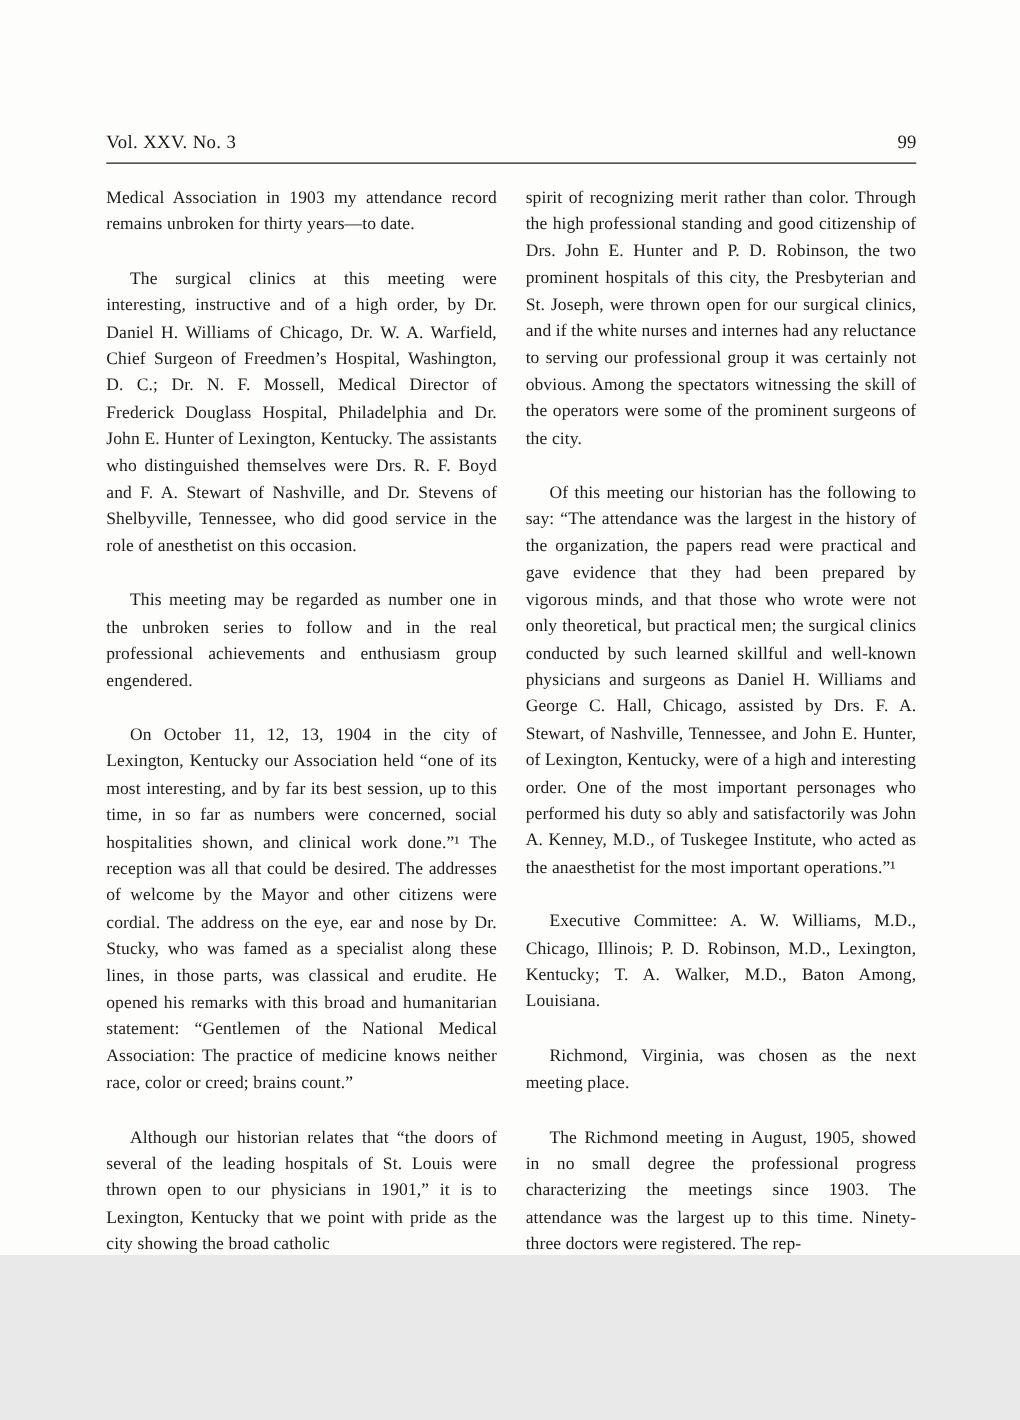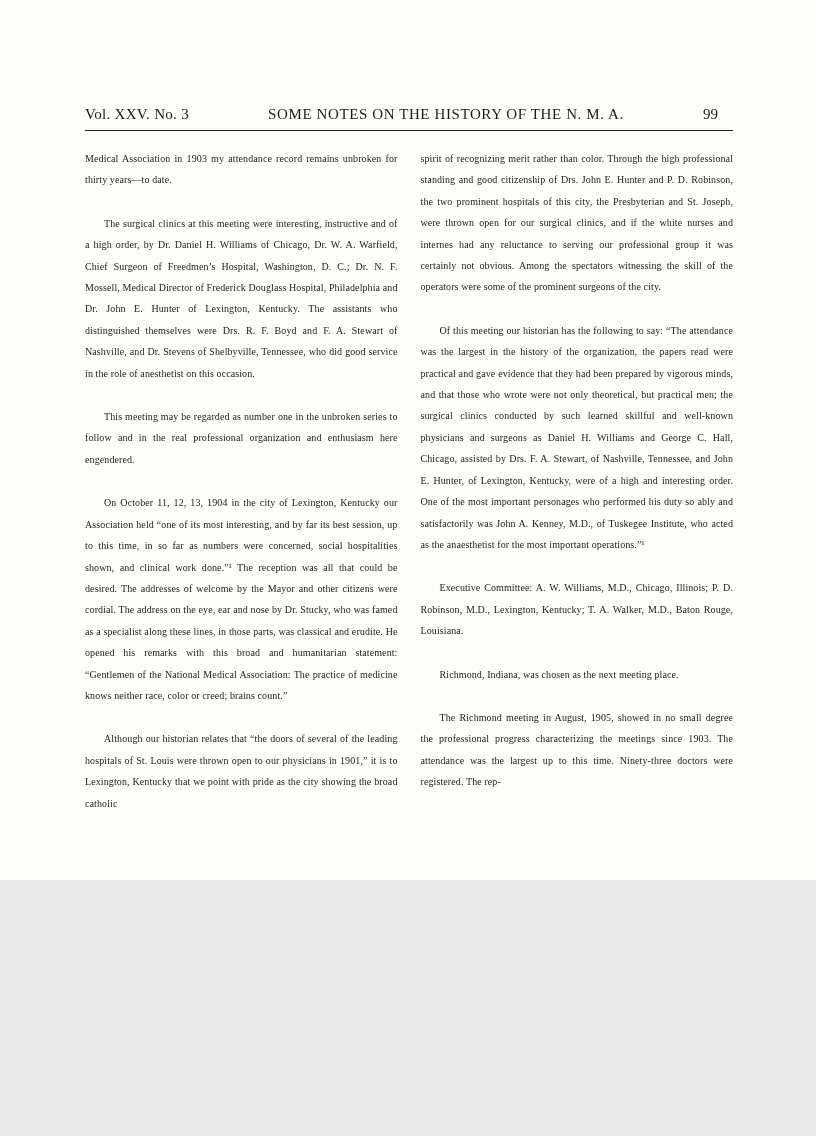--- a/index.html
+++ b/index.html
@@ -3,21 +3,21 @@
 <meta charset="utf-8">
 <style>
   html, body {
     margin: 0;
     padding: 0;
     background: #e9e9e9;
   }
   .page {
     position: relative;
     width: 816px;
-    height: 880px;
+    height: 1004px;
     margin: 0 auto;
     background: #fdfdfb;
     color: #1c1b19;
     font-family: "Liberation Serif", "DejaVu Serif", serif;
     overflow: hidden;
   }
   .text-block {
     position: absolute;
     left: 85px;
     top: 106px;
@@ -37,69 +37,68 @@
     white-space: nowrap;
   }
   .running-head .title {
     flex: 1 1 auto;
     text-align: center;
     letter-spacing: 0.6px;
     white-space: nowrap;
   }
   .running-head .pageno {
     flex: 0 0 auto;
-    text-align: left;
+    text-align: right;
     min-width: 30px;
   }
   .columns {
     display: flex;
     gap: 23px;
     margin-top: 17px;
   }
   .column {
     flex: 1 1 0;
     min-width: 0;
   }
   .para {
     margin: 0;
-    font-size: 10px;
+    font-size: 14px;
     line-height: 21.4px;
     text-align: justify;
     letter-spacing: 0.1px;
   }
   .para + .para {
     margin-top: 22px;
   }
   .para.indent {
     text-indent: 19px;
   }
 </style>
 </head>
 <body>
 
 <div class="page">
   <div class="text-block">
 
     <div class="running-head">
       <span class="volume">Vol. XXV. No. 3</span>
-      <span class="title">SOME NOTES ON THE HISTORY OF THE N. M. A.</span>
       <span class="pageno">99</span>
     </div>
 
     <div class="columns">
       <div class="column">
           <p class="para">Medical Association in 1903 my attendance record remains unbroken for thirty years—to date.</p>
           <p class="para indent">The surgical clinics at this meeting were interesting, instructive and of a high order, by Dr. Daniel H. Williams of Chicago, Dr. W. A. Warfield, Chief Surgeon of Freedmen’s Hospital, Washington, D. C.; Dr. N. F. Mossell, Medical Director of Frederick Douglass Hospital, Philadelphia and Dr. John E. Hunter of Lexington, Kentucky.  The assistants who distinguished themselves were Drs. R. F. Boyd and F. A. Stewart of Nashville, and Dr. Stevens of Shelbyville, Tennessee, who did good service in the role of anesthetist on this occasion.</p>
-          <p class="para indent">This meeting may be regarded as number one in the unbroken series to follow and in the real professional organization and enthusiasm here engendered.</p>
+          <p class="para indent">This meeting may be regarded as number one in the unbroken series to follow and in the real professional achievements and enthusiasm group engendered.</p>
           <p class="para indent">On October 11, 12, 13, 1904 in the city of Lexington, Kentucky our Association held “one of its most interesting, and by far its best session, up to this time, in so far as numbers were concerned, social hospitalities shown, and clinical work done.”¹  The reception was all that could be desired.  The addresses of welcome by the Mayor and other citizens were cordial.  The address on the eye, ear and nose by Dr. Stucky, who was famed as a specialist along these lines, in those parts, was classical and erudite.  He opened his remarks with this broad and humanitarian statement: “Gentlemen of the National Medical Association: The practice of medicine knows neither race, color or creed; brains count.”</p>
           <p class="para indent">Although our historian relates that “the doors of several of the leading hospitals of St. Louis were thrown open to our physicians in 1901,” it is to Lexington, Kentucky that we point with pride as the city showing the broad catholic</p>
         </div>
       <div class="column">
           <p class="para">spirit of recognizing merit rather than color.  Through the high professional standing and good citizenship of Drs. John E. Hunter and P. D. Robinson, the two prominent hospitals of this city, the Presbyterian and St. Joseph, were thrown open for our surgical clinics, and if the white nurses and internes had any reluctance to serving our professional group it was certainly not obvious.  Among the spectators witnessing the skill of the operators were some of the prominent surgeons of the city.</p>
           <p class="para indent">Of this meeting our historian has the following to say:  “The attendance was the largest in the history of the organization, the papers read were practical and gave evidence that they had been prepared by vigorous minds, and that those who wrote were not only theoretical, but practical men; the surgical clinics conducted by such learned skillful and well-known physicians and surgeons as Daniel H. Williams and George C. Hall, Chicago, assisted by Drs. F. A. Stewart, of Nashville, Tennessee, and John E. Hunter, of Lexington, Kentucky, were of a high and interesting order.  One of the most important personages who performed his duty so ably and satisfactorily was John A. Kenney, M.D., of Tuskegee Institute, who acted as the anaesthetist for the most important operations.”¹</p>
-          <p class="para indent">Executive Committee:  A. W. Williams, M.D., Chicago, Illinois; P. D. Robinson, M.D., Lexington, Kentucky; T. A. Walker, M.D., Baton Rouge, Louisiana.</p>
-          <p class="para indent">Richmond, Indiana, was chosen as the next meeting place.</p>
+          <p class="para indent">Executive Committee:  A. W. Williams, M.D., Chicago, Illinois; P. D. Robinson, M.D., Lexington, Kentucky; T. A. Walker, M.D., Baton Among, Louisiana.</p>
+          <p class="para indent">Richmond, Virginia, was chosen as the next meeting place.</p>
           <p class="para indent">The Richmond meeting in August, 1905, showed in no small degree the professional progress characterizing the meetings since 1903.  The attendance was the largest up to this time.  Ninety-three doctors were registered.  The rep-</p>
         </div>
     </div>
 
   </div>
 </div>
 
 </body></html>

